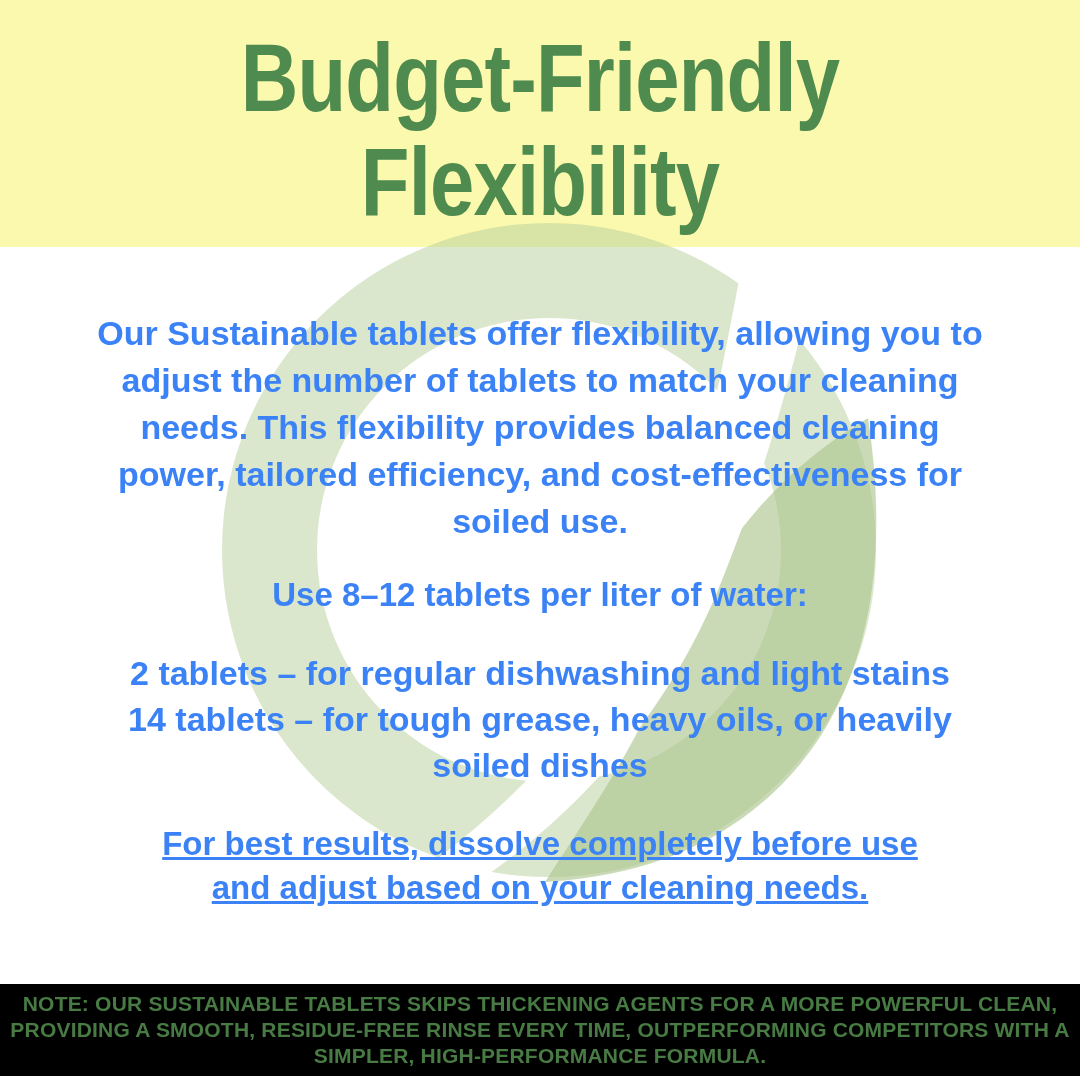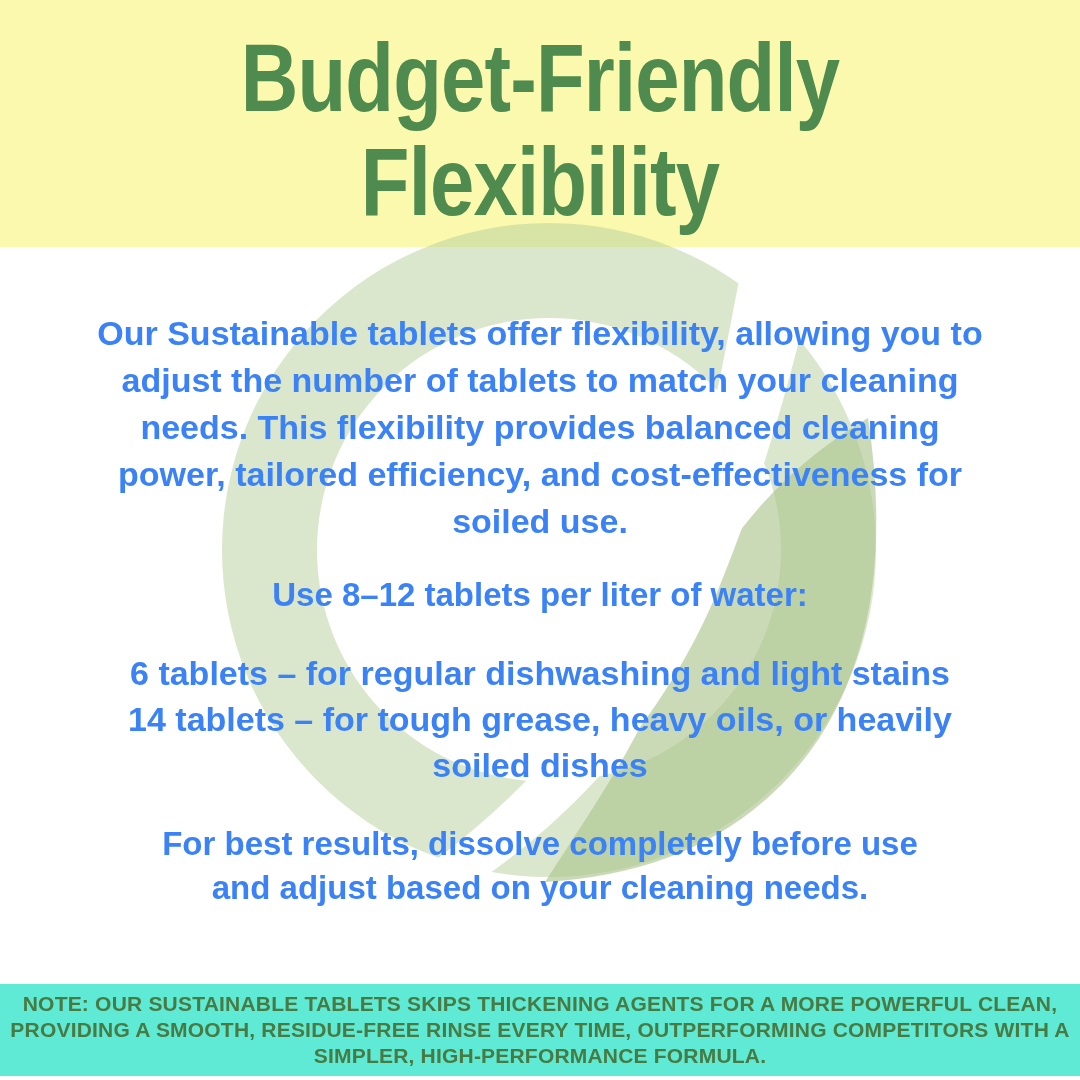--- a/index.html
+++ b/index.html
@@ -43,26 +43,26 @@
   .paragraph   { top: 310px; font-size: 34px; }
   .paragraph .line { line-height: 47px; }
 
   .subheading  { top: 575px; font-size: 33px; }
   .subheading .line { line-height: 40px; }
 
   .usage       { top: 650px; font-size: 34px; }
   .usage .line { line-height: 46px; }
 
   .tip         { top: 822px; font-size: 33px; }
-  .tip .line   { line-height: 44px; }
+  .tip .line   { line-height: 44px; text-decoration: underline; }
 
   
   .band-bottom {
     position: absolute; left: 0; top: 984px; width: 1080px; height: 92px;
-    background: #5eead4; z-index: 3;
+    background: #000000; z-index: 3;
     display: flex; flex-direction: column; justify-content: center;
     text-align: center;
     color: #487A43; font-weight: bold;
     font-size: 21px; letter-spacing: 0.2px;
   }
   .band-bottom .line { line-height: 26px; white-space: nowrap; }
 </style>
 </head>
 <body>
 
@@ -108,21 +108,21 @@
     <div class="line">needs. This flexibility provides balanced cleaning</div>
     <div class="line">power, tailored efficiency, and cost-effectiveness for</div>
     <div class="line">soiled use.</div>
   </div>
 
   <div class="copy subheading">
     <div class="line">Use 8–12 tablets per liter of water:</div>
   </div>
 
   <div class="copy usage">
-    <div class="line">6 tablets – for regular dishwashing and light stains</div>
+    <div class="line">2 tablets – for regular dishwashing and light stains</div>
     <div class="line">14 tablets – for tough grease, heavy oils, or heavily</div>
     <div class="line">soiled dishes</div>
   </div>
 
   <div class="copy tip">
     <div class="line">For best results, dissolve completely before use</div>
     <div class="line">and adjust based on your cleaning needs.</div>
   </div>
 
   <div class="band-bottom">

